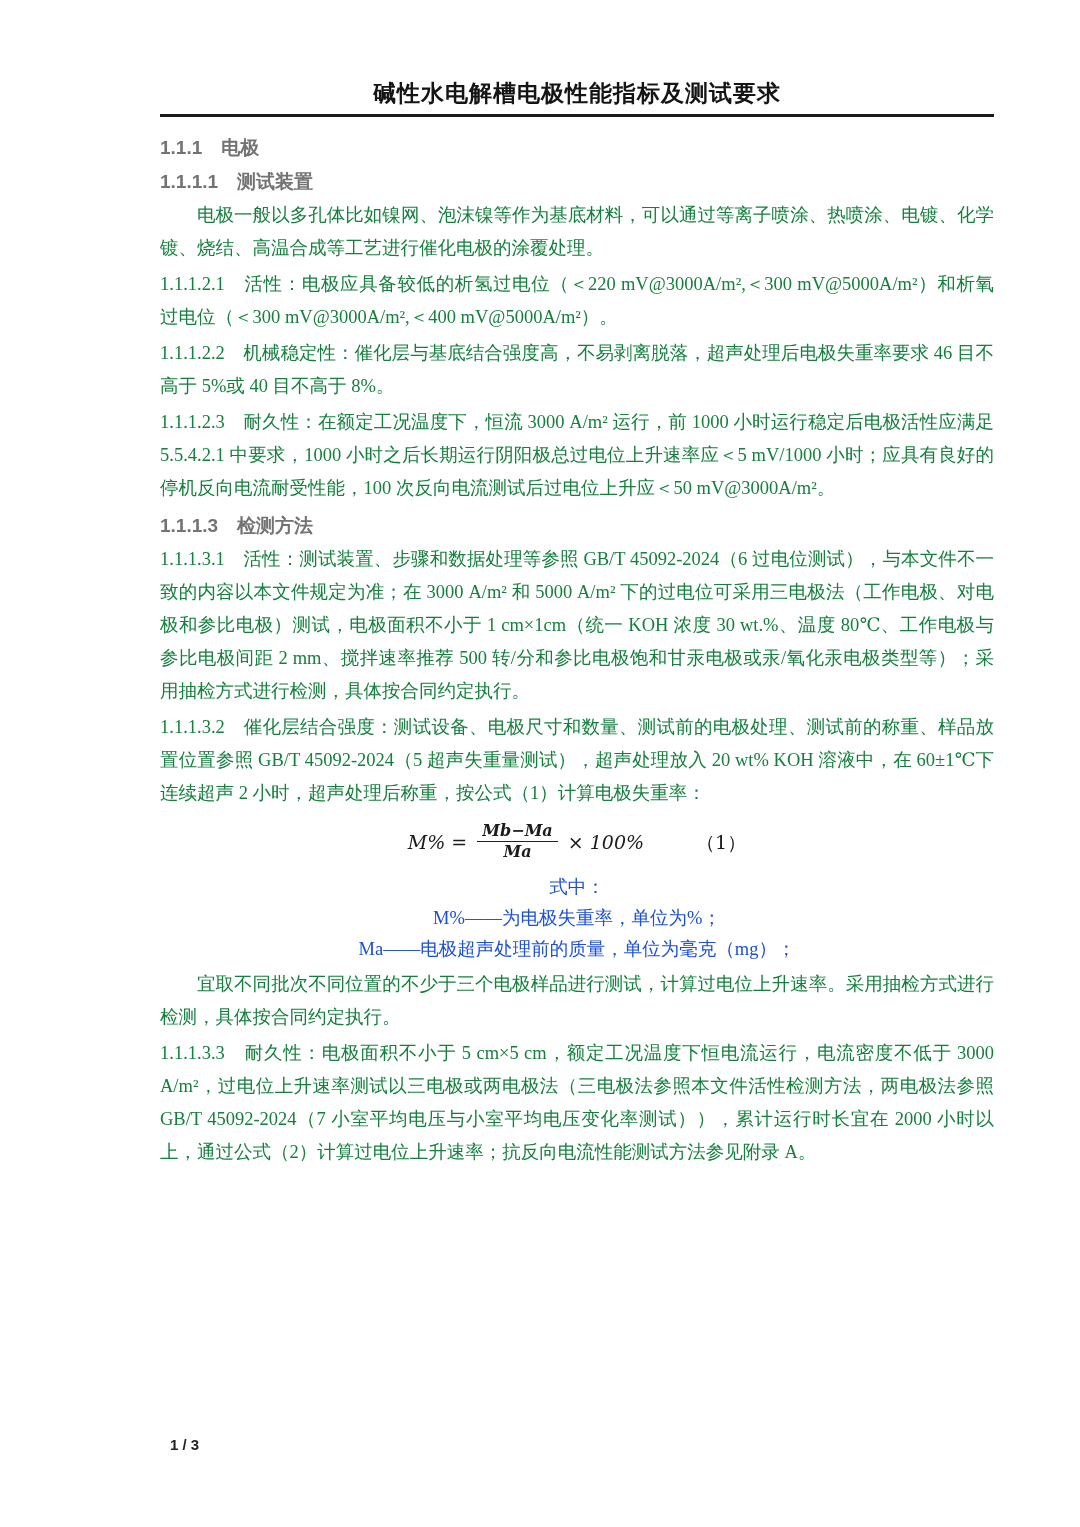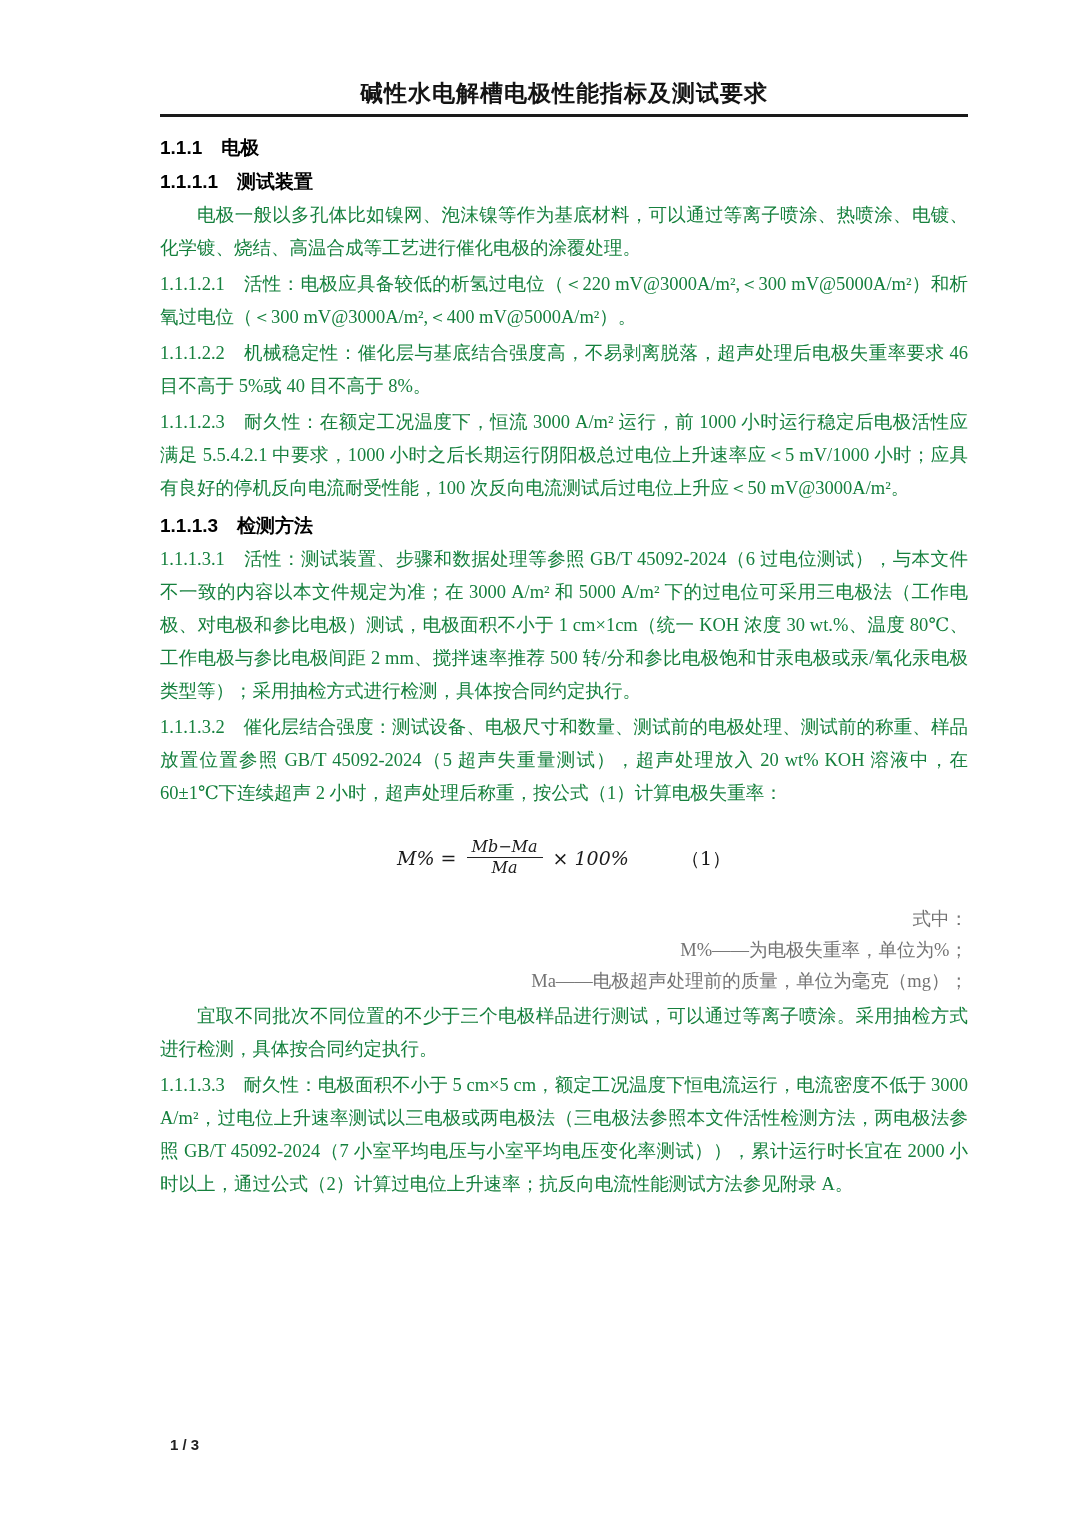--- a/index.html
+++ b/index.html
@@ -6,21 +6,21 @@
     margin: 0;
     padding: 0;
     background: #ffffff;
   }
   .page {
     position: relative;
     width: 1080px;
     height: 1527px;
     background: #ffffff;
     box-sizing: border-box;
-    padding: 80px 112px 0 160px;
+    padding: 80px 86px 0 160px;
     overflow: hidden;
     color: #1b1b1b;
     font-family: "Liberation Serif", "DejaVu Serif", serif;
   }
   .doc-title {
     margin: 0 0 6px 0;
     text-align: center;
     font-family: "Liberation Serif", "DejaVu Serif", serif;
     font-weight: bold;
     font-size: 23px;
@@ -32,55 +32,56 @@
     border: none;
     border-top: 3px solid #1a1a1a;
     margin: 0 0 18px 0;
   }
   .sec-heading {
     margin: 8px 0 4px 0;
     font-family: "Liberation Sans", "DejaVu Sans", sans-serif;
     font-weight: bold;
     font-size: 19px;
     line-height: 26px;
-    color: #000000;
+    color: #737373;
   }
   .body-par {
     margin: 3px 0;
     font-size: 18.5px;
     line-height: 33px;
     text-align: justify;
     color: #15803d;
   }
   .first-indent {
     text-indent: 2em;
   }
   .def-line {
     margin: 0;
     font-size: 18.5px;
     line-height: 31px;
-    text-align: right;
-    color: #737373;
+    text-align: center;
+    color: #1d4ed8;
   }
   .formula-row {
     margin: 14px 0 8px 0;
     text-align: center;
     font-family: "DejaVu Serif", serif;
     font-style: italic;
     font-size: 19px;
     color: #1b1b1b;
   }
   .frac {
     display: inline-block;
     vertical-align: middle;
     text-align: center;
     font-size: 16px;
     line-height: 1.15;
-    margin: 16px 4px;
+    margin: 0 4px;
     transform: translateY(-2px);
+    font-weight: bold;
   }
   .frac .num {
     display: block;
     border-bottom: 1.5px solid #222;
     padding: 0 5px 1px 5px;
   }
   .frac .den {
     display: block;
     padding-top: 1px;
   }
@@ -129,19 +130,19 @@
     <span>M% =</span>
     <span class="frac"><span class="num">Mb−Ma</span><span class="den">Ma</span></span>
     <span>× 100%</span>
     <span class="formula-label">（1）</span>
   </div>
 
   <p class="def-line">式中：</p>
   <p class="def-line">M%——为电极失重率，单位为%；</p>
   <p class="def-line">Ma——电极超声处理前的质量，单位为毫克（mg）；</p>
 
-  <p class="body-par first-indent">宜取不同批次不同位置的不少于三个电极样品进行测试，可以通过等离子喷涂。采用抽检方式进行检测，具体按合同约定执行。</p>
+  <p class="body-par first-indent">宜取不同批次不同位置的不少于三个电极样品进行测试，计算过电位上升速率。采用抽检方式进行检测，具体按合同约定执行。</p>
 
   <p class="body-par">1.1.1.3.3　耐久性：电极面积不小于 5 cm×5 cm，额定工况温度下恒电流运行，电流密度不低于 3000 A/m²，过电位上升速率测试以三电极或两电极法（三电极法参照本文件活性检测方法，两电极法参照 GB/T 45092-2024（7 小室平均电压与小室平均电压变化率测试）），累计运行时长宜在 2000 小时以上，通过公式（2）计算过电位上升速率；抗反向电流性能测试方法参见附录 A。</p>
 
   <div class="page-num">1 / 3</div>
 
 </div>
 
 </body></html>

